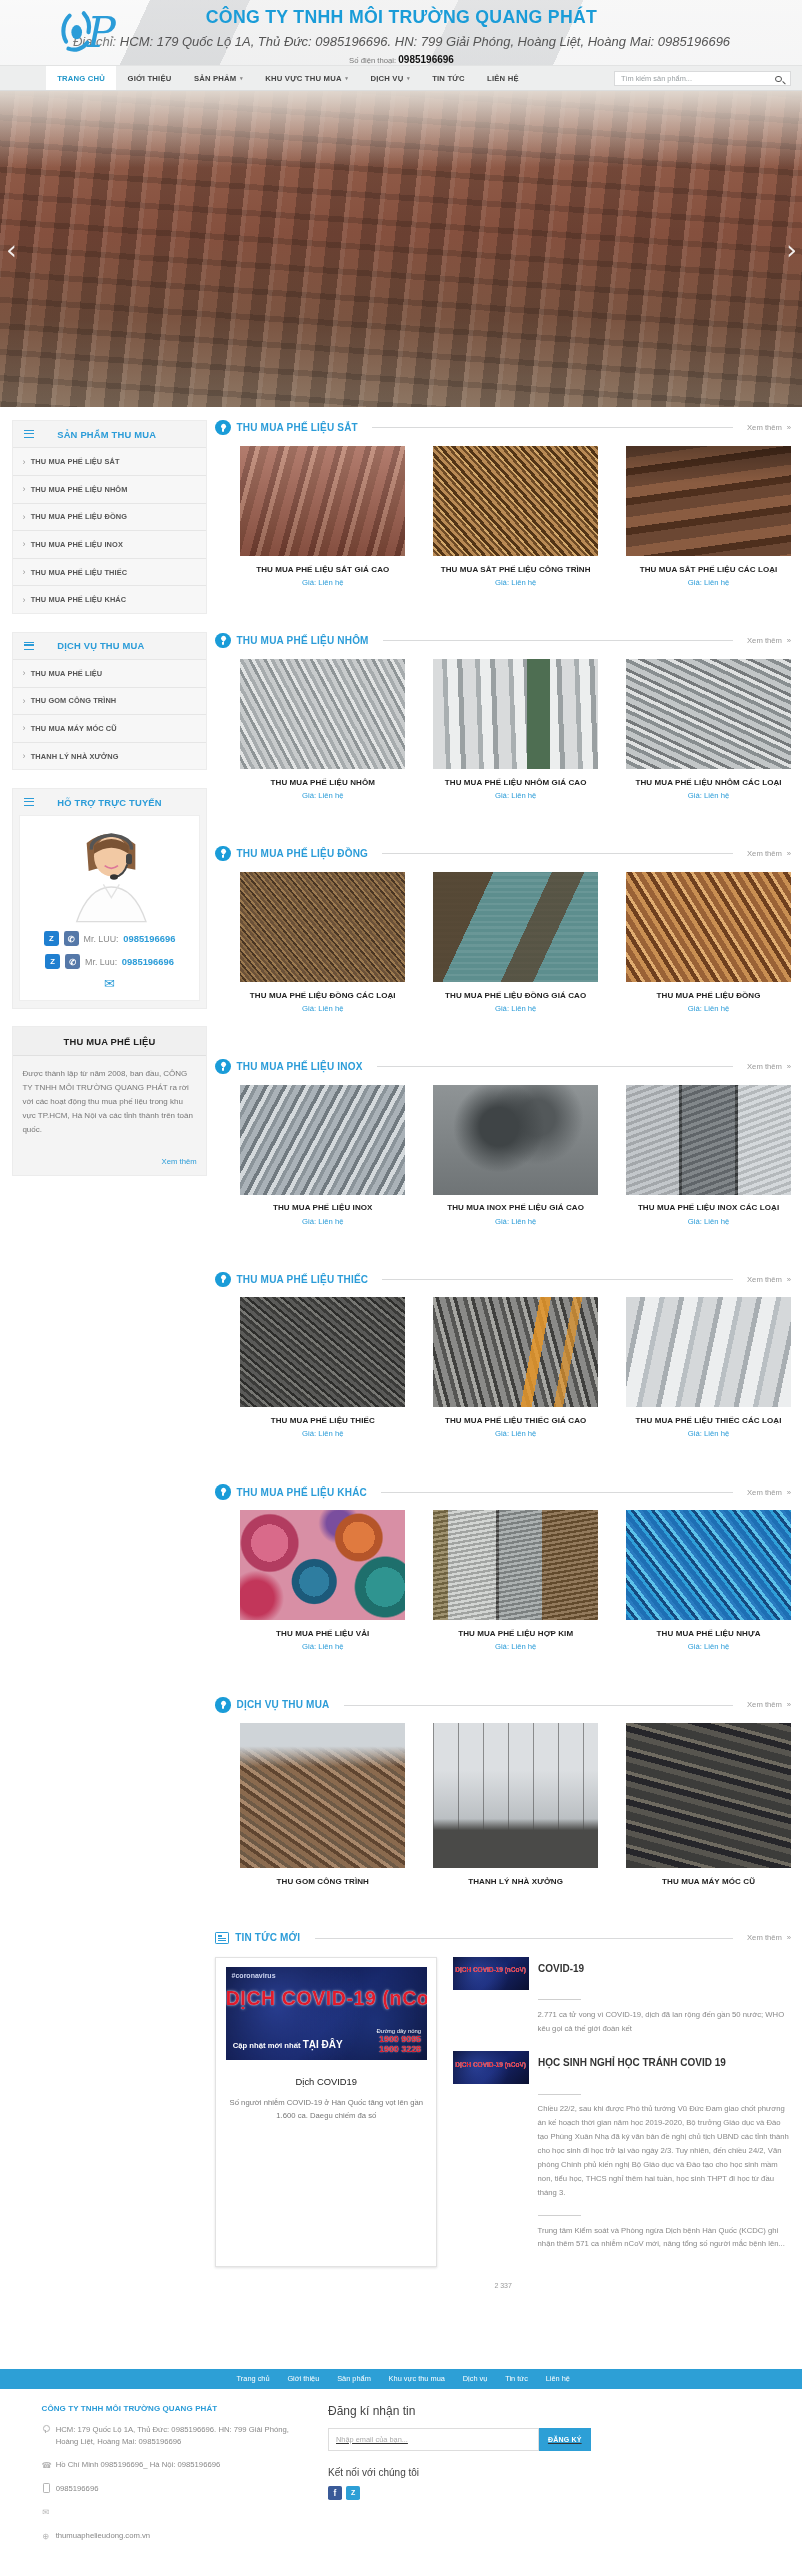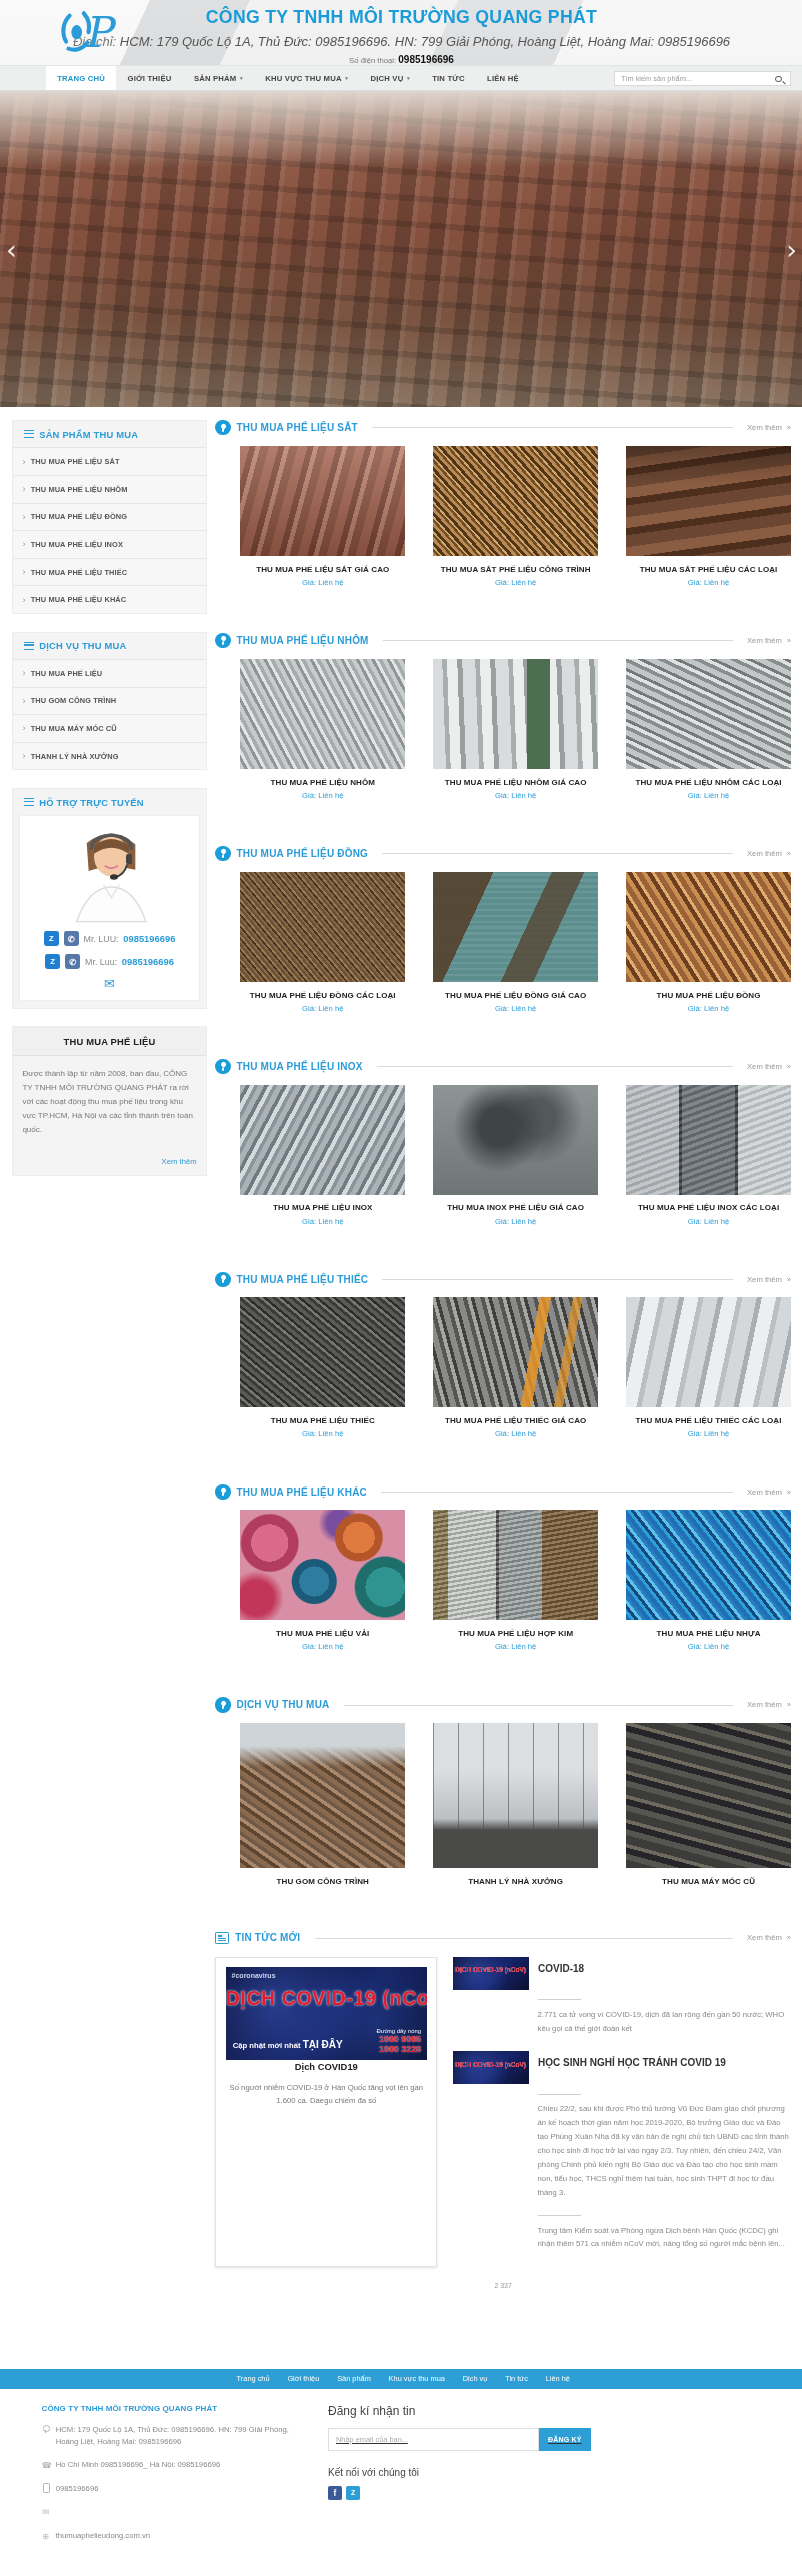--- a/index.html
+++ b/index.html
@@ -61,21 +61,21 @@
     cursor:pointer; line-height:1; font-family:"DejaVu Sans", sans-serif; }
   .hero-arrow.prev{ left:5.9px; } .hero-arrow.next{ right:5.9px; }
 
   
   .content{ width:779px; margin:0 auto; display:flex; gap:8.3px; padding-top:13px; align-items:flex-start; }
   aside{ width:195px; flex:0 0 195px; }
   main{ flex:1; min-width:0; }
 
   
   .side-box{ background:#f4f4f4; border:0.6px solid #ececec; margin-bottom:17.7px; }
-  .side-head{ display:flex; align-items:center; gap:5px; padding:7.7px 9.4px 7.7px 10.6px; }
+  .side-head{ display:flex; align-items:center; gap:23px; padding:7.7px 9.4px 7.7px 10.6px; }
   .side-head .title{ color:#2b9cd8; font-size:9.4px; font-weight:bold; letter-spacing:0.2px; }
   .burger{ width:10.6px; height:7.7px; border-top:1.8px solid #2b9cd8; border-bottom:1.8px solid #2b9cd8; position:relative; }
   .burger::after{ content:""; position:absolute; left:0; top:1.2px; width:100%; height:1.8px; background:#2b9cd8; }
   .side-list li{ border-top:0.6px solid #e6e6e6; background:#f7f7f7; }
   .side-list a{ display:flex; align-items:center; gap:5.3px; padding:8.3px 9.4px; font-size:7.4px; color:#555;
     font-weight:bold; letter-spacing:0.1px; }
   .side-list .chev{ color:#999; font-size:8.9px; font-weight:normal; }
   .support-body{ background:#fff; margin:0 5.9px 7px; border:0.6px solid #eee; padding:7px 0 8.3px; text-align:center; }
   .support-avatar{ display:block; margin:0 auto; }
   .contact-row{ display:flex; align-items:center; justify-content:center; gap:4.7px; margin-top:7.7px; }
@@ -169,21 +169,21 @@
       radial-gradient(circle at 25% 40%, rgba(60,90,200,.55), rgba(0,0,0,0) 55%),
       radial-gradient(circle at 75% 60%, rgba(40,70,160,.5), rgba(0,0,0,0) 50%),
       linear-gradient(135deg,#0a1030,#14215e 55%,#0a1030); }
   .cb-tag{ position:absolute; left:5.9px; top:4.7px; color:#cdd4f0; font-size:7px; font-weight:bold; }
   .cb-title{ position:absolute; left:0; right:0; top:20px; text-align:center; color:#e01b2c; font-size:19.5px;
     font-weight:bold; letter-spacing:0.6px; text-shadow:0 0 1.2px #fff, 0 0 3.5px rgba(255,255,255,.5); white-space:nowrap; }
   .cb-sub{ position:absolute; left:7px; bottom:10.6px; color:#fff; font-size:7.7px; font-weight:bold; }
   .cb-sub b{ font-size:10px; }
   .cb-hot{ position:absolute; right:5.9px; bottom:5.9px; text-align:right; color:#fff; font-size:5.9px; }
   .cb-hot .nums{ color:#e01b2c; font-size:8.9px; font-weight:bold; line-height:1.15; text-shadow:0 0 1.2px #fff; }
-  .nf-heading{ margin-top:1px; font-size:9.4px; font-weight:bold; color:#222; }
+  .nf-heading{ margin-top:16px; font-size:9.4px; font-weight:normal; color:#222; }
   .nf-text{ margin-top:8.3px; font-size:7.7px; color:#777; line-height:1.7; padding:0 3.5px; }
   .news-list{ flex:1; }
   .news-item{ margin-bottom:15.3px; }
   .ni-top{ display:flex; gap:9.4px; align-items:flex-start; }
   .mini-banner{ width:76px; height:33px; flex:0 0 76px; position:relative; overflow:hidden;
     background:radial-gradient(circle at 30% 45%, rgba(60,90,200,.55), rgba(0,0,0,0) 60%),
       linear-gradient(135deg,#0a1030,#16246a 55%,#0a1030); }
   .mini-banner span{ position:absolute; left:0; right:0; top:9.4px; text-align:center; color:#e01b2c;
     font-size:6.5px; font-weight:bold; text-shadow:0 0 0.6px #fff; white-space:nowrap; }
   .ni-title{ font-size:10px; color:#333; padding-top:5.9px; font-weight:bold; }
@@ -697,21 +697,21 @@
             </div>
             <h3 class="nf-heading">Dịch COVID19</h3>
             <p class="nf-text">Số người nhiễm COVID-19 ở Hàn Quốc tăng vọt lên gần 1.600 ca. Daegu chiếm đa số</p>
           </article>
           <div class="news-list" id="news-list">
   <article class="news-item">
     <div class="ni-top">
       <a href="#" class="mini-banner">
                     <span class="mini-title">DỊCH COVID-19 (nCoV)</span>
                   </a>
-      <a href="#" class="ni-title">COVID-18</a>
+      <a href="#" class="ni-title">COVID-19</a>
     </div>
     <div class="ni-rule"></div>
     <p class="ni-text">2.771 ca tử vong vì COVID-19, dịch đã lan rộng đến gần 50 nước; WHO kêu gọi cả thế giới đoàn kết</p>
   </article>
 
   <article class="news-item">
     <div class="ni-top">
       <a href="#" class="mini-banner">
                     <span class="mini-title">DỊCH COVID-19 (nCoV)</span>
                   </a>

